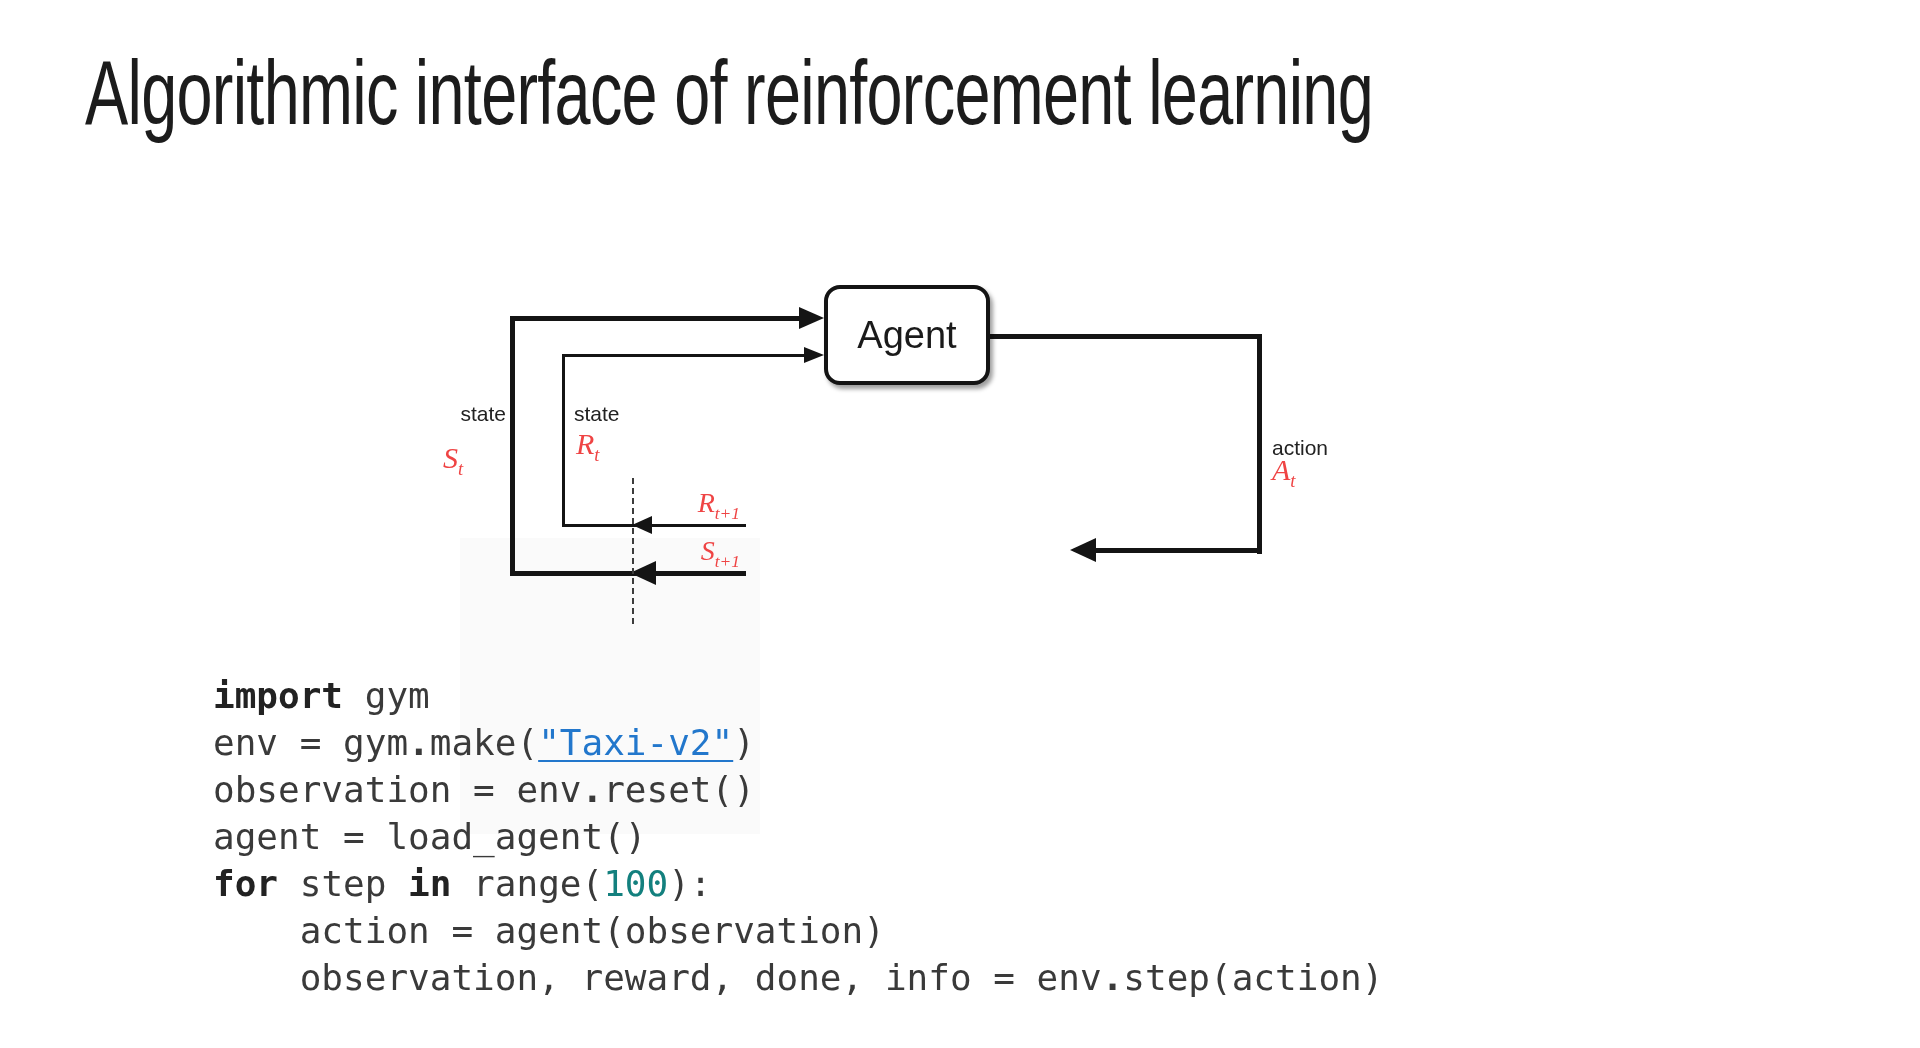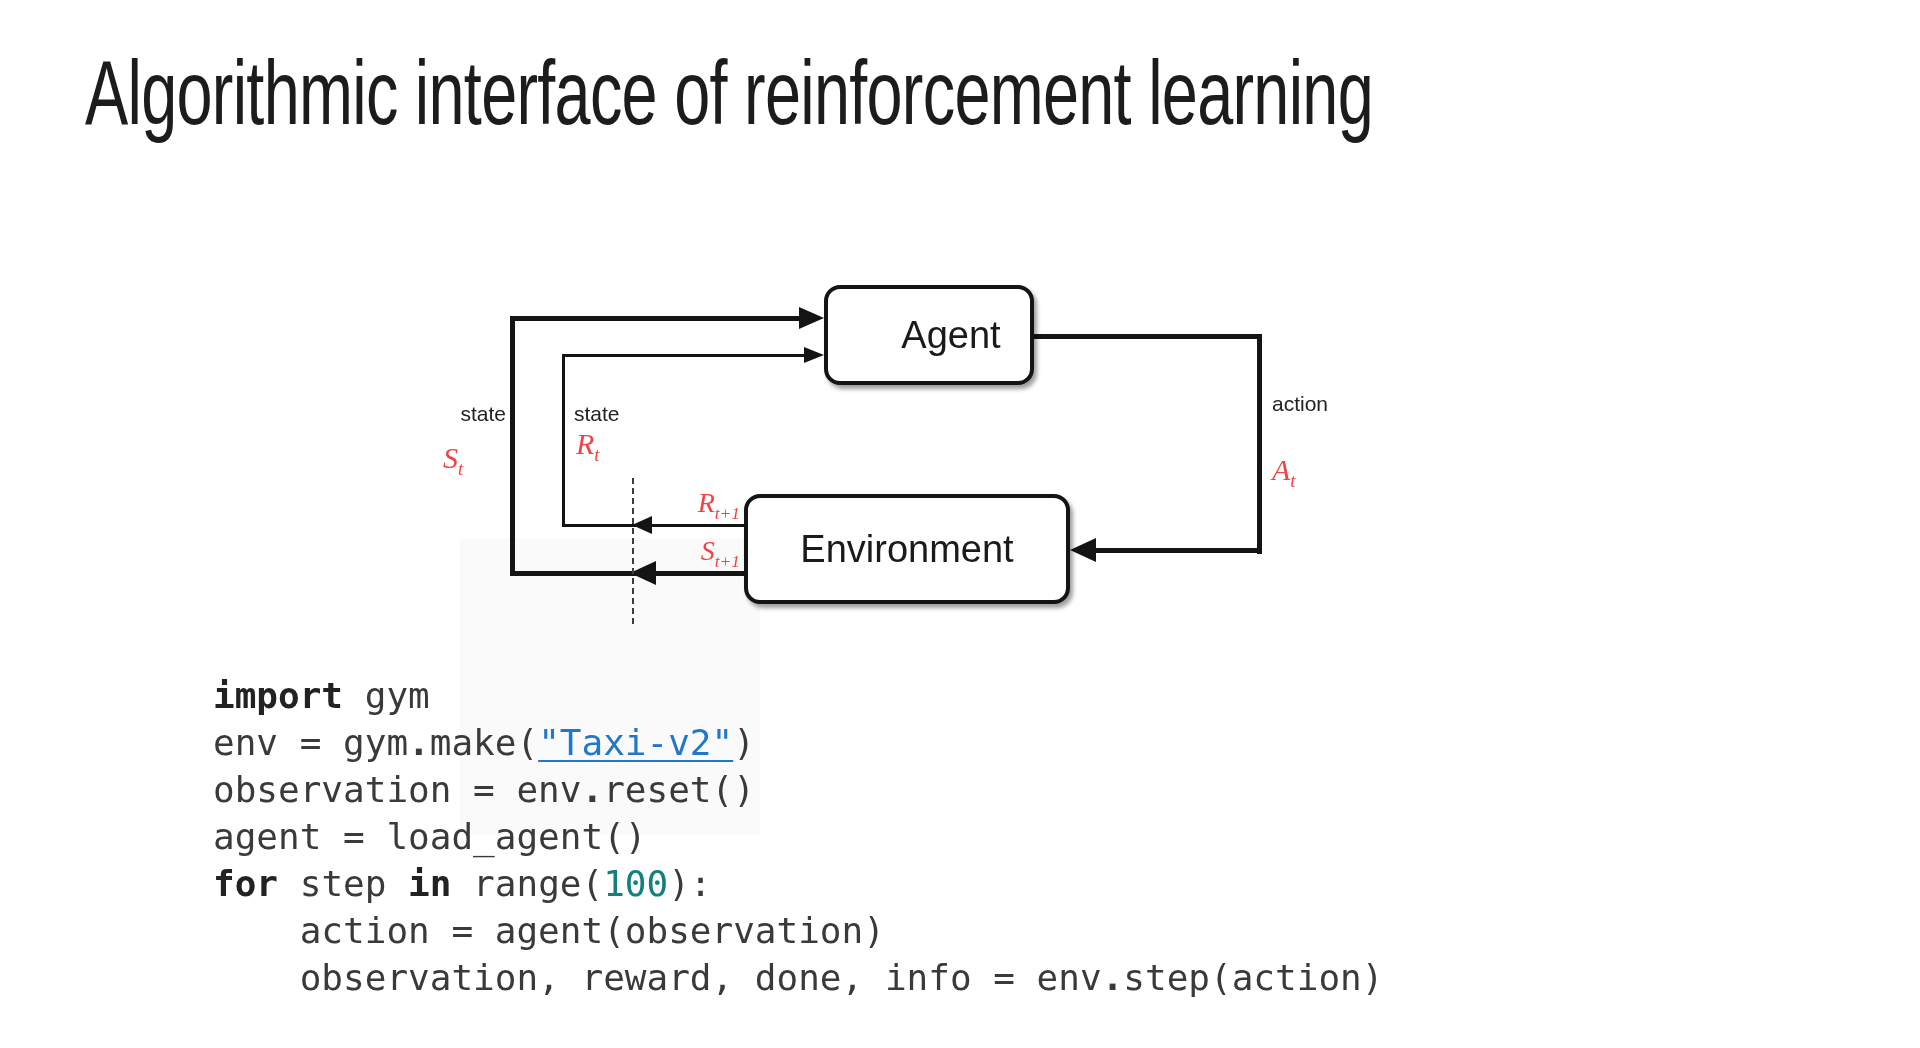--- a/index.html
+++ b/index.html
@@ -71,34 +71,31 @@
     <div class="ah ah-left-big" style="left:1070px;top:538px;"></div>
 
     <div class="hline" style="left:564px;top:524px;width:182px;height:3px;"></div>
     <div class="ah ah-left-sm" style="left:632px;top:516px;"></div>
 
     <div class="hline" style="left:510px;top:571px;width:236px;height:5px;"></div>
     <div class="ah ah-left-big" style="left:630px;top:561px;"></div>
 
     <div class="dash" style="left:632px;top:478px;height:146px;"></div>
 
-    <div class="node" style="left:824px;top:285px;width:158px;height:92px;padding-left:44px;">
+    <div class="node" style="left:824px;top:285px;width:158px;height:92px;">
       <span>Agent</span>
-    </div>
-    <div class="node" style="left:744px;top:494px;width:318px;height:102px;">
-      <span>Environment</span>
     </div>
 
     <div class="lbl ta-r" style="left:400px;top:402px;width:106px;">state</div>
     <div class="mathlbl m30 ta-c" style="left:400px;top:441px;width:106px;"><i>S</i><sub>t</sub></div>
 
     <div class="lbl" style="left:574px;top:402px;">state</div>
     <div class="mathlbl m30" style="left:576px;top:427px;"><i>R</i><sub>t</sub></div>
 
-    <div class="lbl" style="left:1272px;top:392px;">action</div>
+    <div class="lbl" style="left:1272px;top:436px;">action</div>
     <div class="mathlbl m30" style="left:1272px;top:453px;"><i>A</i><sub>t</sub></div>
 
     <div class="mathlbl m26 ta-r" style="left:660px;top:487px;width:80px;"><i>R</i><sub>t+1</sub></div>
     <div class="mathlbl m26 ta-r" style="left:660px;top:535px;width:80px;"><i>S</i><sub>t+1</sub></div>
   </div>
 
   <pre class="code"><div class="code-line"><span class="tok-kw">import</span><span class="tok-plain"> gym</span></div><div class="code-line"><span class="tok-plain">env = gym</span><span class="tok-op">.</span><span class="tok-plain">make(</span><span class="tok-str-link">"Taxi-v2"</span><span class="tok-plain">)</span></div><div class="code-line"><span class="tok-plain">observation = env</span><span class="tok-op">.</span><span class="tok-plain">reset()</span></div><div class="code-line"><span class="tok-plain">agent = load_agent()</span></div><div class="code-line"><span class="tok-kw">for</span><span class="tok-plain"> step </span><span class="tok-kw">in</span><span class="tok-plain"> range(</span><span class="tok-num">100</span><span class="tok-plain">):</span></div><div class="code-line"><span class="tok-plain">    action = agent(observation)</span></div><div class="code-line"><span class="tok-plain">    observation, reward, done, info = env</span><span class="tok-op">.</span><span class="tok-plain">step(action)</span></div></pre>
 
 </div>
 

